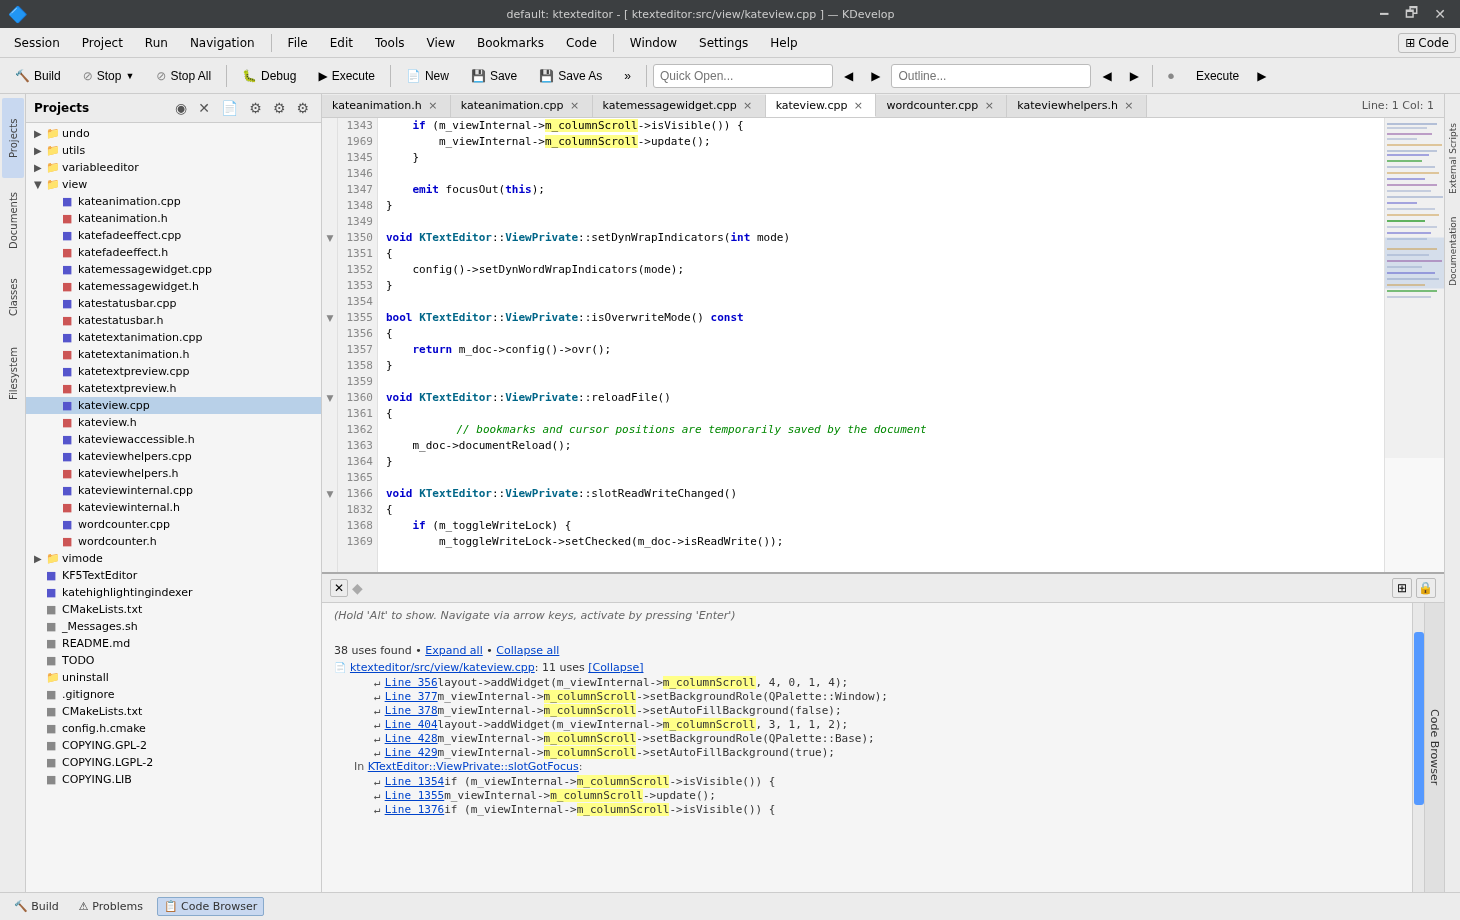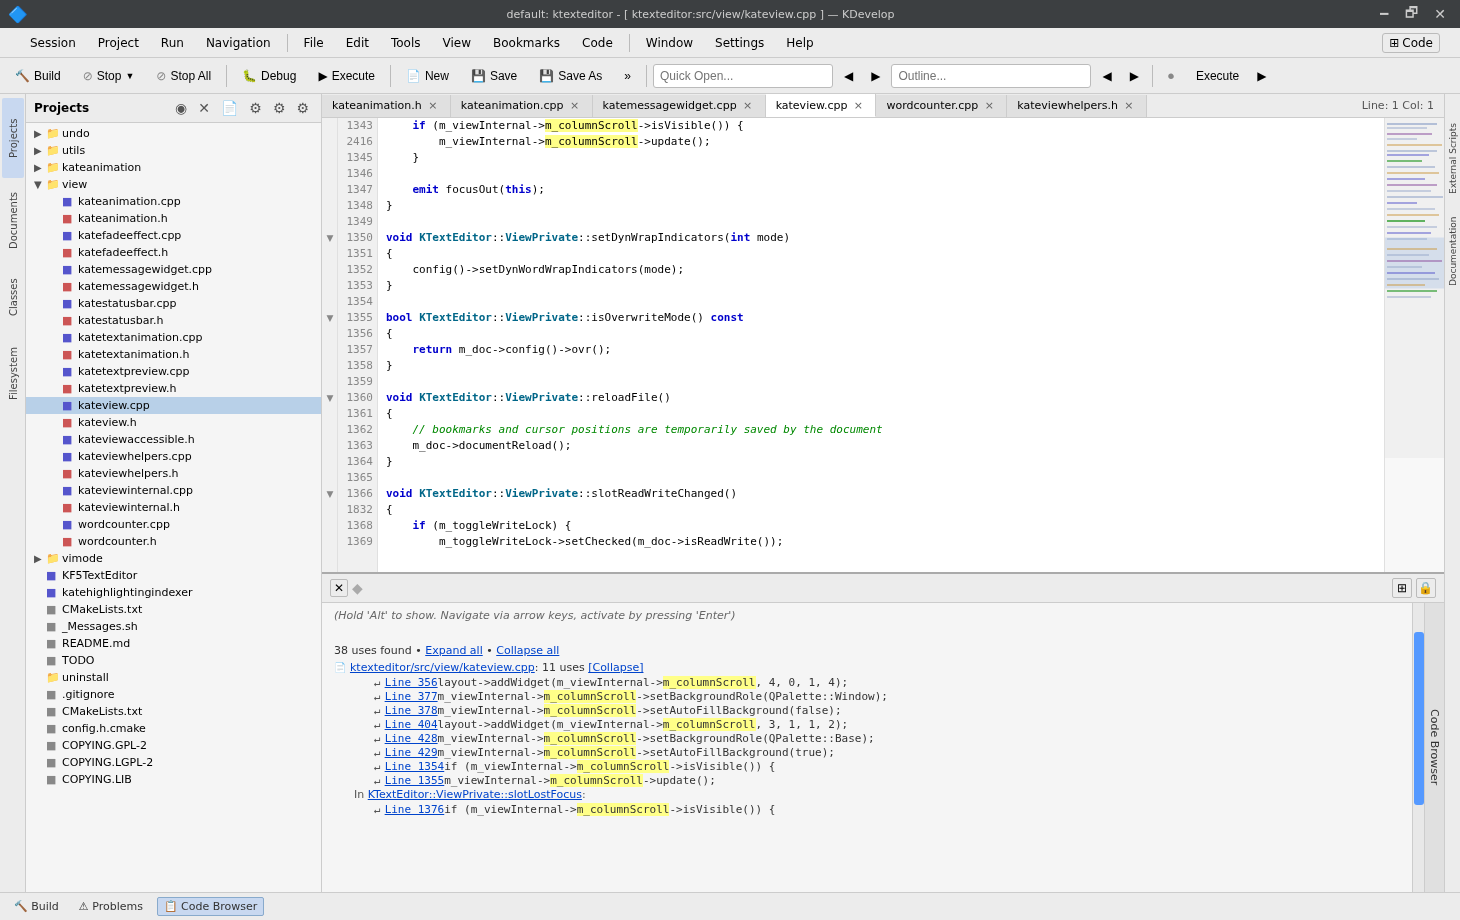--- a/index.html
+++ b/index.html
@@ -5,21 +5,21 @@
     * { box-sizing: border-box; margin: 0; padding: 0; }
     body { font-family: 'DejaVu Sans', Arial, sans-serif; font-size: 12px; background: #ececec; color: #000; width: 1460px; height: 920px; overflow: hidden; }
 
     
     #titlebar { background: #3c3f41; color: #ccc; height: 28px; display: flex; align-items: center; justify-content: space-between; padding: 0 8px; font-size: 11px; }
     #titlebar .title { flex: 1; text-align: center; }
     #titlebar .controls { display: flex; gap: 4px; }
     #titlebar .ctrl-btn { background: none; border: none; color: #ccc; font-size: 14px; cursor: pointer; padding: 2px 6px; }
 
     
-    #menubar { background: #ececec; border-bottom: 1px solid #ccc; height: 30px; display: flex; align-items: center; padding: 0 20px; gap: 2px; }
+    #menubar { background: #ececec; border-bottom: 1px solid #ccc; height: 30px; display: flex; align-items: center; padding: 0 4px; gap: 2px; }
     .menu-item { padding: 4px 10px; cursor: pointer; font-size: 12px; border-radius: 3px; }
     .menu-sep { width: 1px; height: 18px; background: #bbb; margin: 0 4px; }
 
     
     #toolbar { background: #ececec; border-bottom: 1px solid #ccc; height: 36px; display: flex; align-items: center; padding: 0 6px; gap: 4px; }
     .tool-btn { display: flex; align-items: center; gap: 4px; padding: 4px 8px; border: 1px solid transparent; border-radius: 3px; cursor: pointer; font-size: 12px; background: none; }
     .tool-sep { width: 1px; height: 22px; background: #bbb; margin: 0 2px; }
     #quickopen { flex: 1; max-width: 180px; height: 24px; border: 1px solid #bbb; border-radius: 3px; padding: 0 6px; font-size: 12px; background: white; }
     #outline { flex: 1; max-width: 200px; height: 24px; border: 1px solid #bbb; border-radius: 3px; padding: 0 6px; font-size: 12px; background: white; color: #888; }
 
@@ -55,21 +55,21 @@
 
     
     #code-editor { flex: 1; display: flex; overflow: hidden; background: white; position: relative; }
     #fold-gutter { width: 16px; background: #f0f0f0; border-right: 1px solid #e0e0e0; display: flex; flex-direction: column; padding-top: 0; }
     .fold-marker { width: 16px; height: 16px; display: flex; align-items: center; justify-content: center; font-size: 9px; color: #888; cursor: pointer; }
     #line-numbers { width: 40px; background: #f0f0f0; border-right: 1px solid #e0e0e0; text-align: right; padding-right: 4px; padding-top: 0; color: #888; font-size: 11px; font-family: monospace; overflow: hidden; }
     .line-num { height: 16px; line-height: 16px; }
     #code-content { flex: 1; overflow: auto; padding: 0 8px; font-family: 'DejaVu Sans Mono', monospace; font-size: 11px; line-height: 16px; white-space: pre; background: white; }
     .code-line { height: 16px; line-height: 16px; }
     .kw { color: #0000cc; font-weight: bold; }
-    .cmt { color: #008800; font-style: italic; }
+    .cmt { color: #008800; font-style: italic; margin-left: 44px; }
     .cls { color: #006688; font-weight: bold; }
 
     
     #minimap { width: 60px; background: #f8f8f8; border-left: 1px solid #e0e0e0; overflow: hidden; }
 
     
     #right-panel { width: 16px; background: #ececec; border-left: 1px solid #ccc; display: flex; flex-direction: column; align-items: center; padding-top: 4px; gap: 2px; }
     .rpanel-icon { writing-mode: vertical-lr; font-size: 9px; color: #444; cursor: pointer; padding: 4px 2px; transform: rotate(180deg); border-radius: 2px; }
 
     
@@ -233,21 +233,21 @@
         <div class="tree-item">
           <span class="tree-indent" style="width:4px;display:inline-block;"></span>
           <span class="tree-arrow">▶</span>
           <span class="tree-icon" style="color:#e8a020;font-weight:bold;font-size:11px;">📁</span>
           <span class="tree-label">utils</span>
         </div>
         <div class="tree-item">
           <span class="tree-indent" style="width:4px;display:inline-block;"></span>
           <span class="tree-arrow">▶</span>
           <span class="tree-icon" style="color:#e8a020;font-weight:bold;font-size:11px;">📁</span>
-          <span class="tree-label">kateanimation</span>
+          <span class="tree-label">variableeditor</span>
         </div>
         <div class="tree-item">
           <span class="tree-indent" style="width:4px;display:inline-block;"></span>
           <span class="tree-arrow">▼</span>
           <span class="tree-icon" style="color:#e8a020;font-weight:bold;font-size:11px;">📁</span>
           <span class="tree-label">view</span>
         </div>
         <div class="tree-item">
           <span class="tree-indent" style="width:20px;display:inline-block;"></span>
           <span class="tree-arrow"> </span>
@@ -517,21 +517,21 @@
           <div class="fold-marker"></div>
           <div class="fold-marker"></div>
           <div class="fold-marker"></div>
           <div class="fold-marker">▼</div>
           <div class="fold-marker"></div>
           <div class="fold-marker"></div>
           <div class="fold-marker"></div>
         </div>
       <div id="line-numbers">
           <div class="line-num">1343</div>
-          <div class="line-num">2416</div>
+          <div class="line-num">1969</div>
           <div class="line-num">1345</div>
           <div class="line-num">1346</div>
           <div class="line-num">1347</div>
           <div class="line-num">1348</div>
           <div class="line-num">1349</div>
           <div class="line-num">1350</div>
           <div class="line-num">1351</div>
           <div class="line-num">1352</div>
           <div class="line-num">1353</div>
           <div class="line-num">1354</div>
@@ -642,31 +642,31 @@
                   <div class="use-line">
                     <span class="use-arrow">↵</span>
                     <span class="use-line-link"><a href="#">Line 428</a></span>
                     <span class="use-code">  m_viewInternal-&gt;<span class="hl-use">m_columnScroll</span>-&gt;setBackgroundRole(QPalette::Base);</span>
                   </div>
                   <div class="use-line">
                     <span class="use-arrow">↵</span>
                     <span class="use-line-link"><a href="#">Line 429</a></span>
                     <span class="use-code">  m_viewInternal-&gt;<span class="hl-use">m_columnScroll</span>-&gt;setAutoFillBackground(true);</span>
                   </div>
+                  <div class="use-sub-header">In <a href="#">KTextEditor::ViewPrivate::slotGotFocus</a>:</div>
                   <div class="use-line">
                     <span class="use-arrow">↵</span>
                     <span class="use-line-link"><a href="#">Line 1354</a></span>
                     <span class="use-code">  if (m_viewInternal-&gt;<span class="hl-use">m_columnScroll</span>-&gt;isVisible()) {</span>
                   </div>
                   <div class="use-line">
                     <span class="use-arrow">↵</span>
                     <span class="use-line-link"><a href="#">Line 1355</a></span>
                     <span class="use-code">  m_viewInternal-&gt;<span class="hl-use">m_columnScroll</span>-&gt;update();</span>
                   </div>
-                  <div class="use-sub-header">In <a href="#">KTextEditor::ViewPrivate::slotLostFocus</a>:</div>
                   <div class="use-line">
                     <span class="use-arrow">↵</span>
                     <span class="use-line-link"><a href="#">Line 1376</a></span>
                     <span class="use-code">  if (m_viewInternal-&gt;<span class="hl-use">m_columnScroll</span>-&gt;isVisible()) {</span>
                   </div>
                 </div>
               </div>
           </div>
         </div>
         <div class="scrollbar-right">

